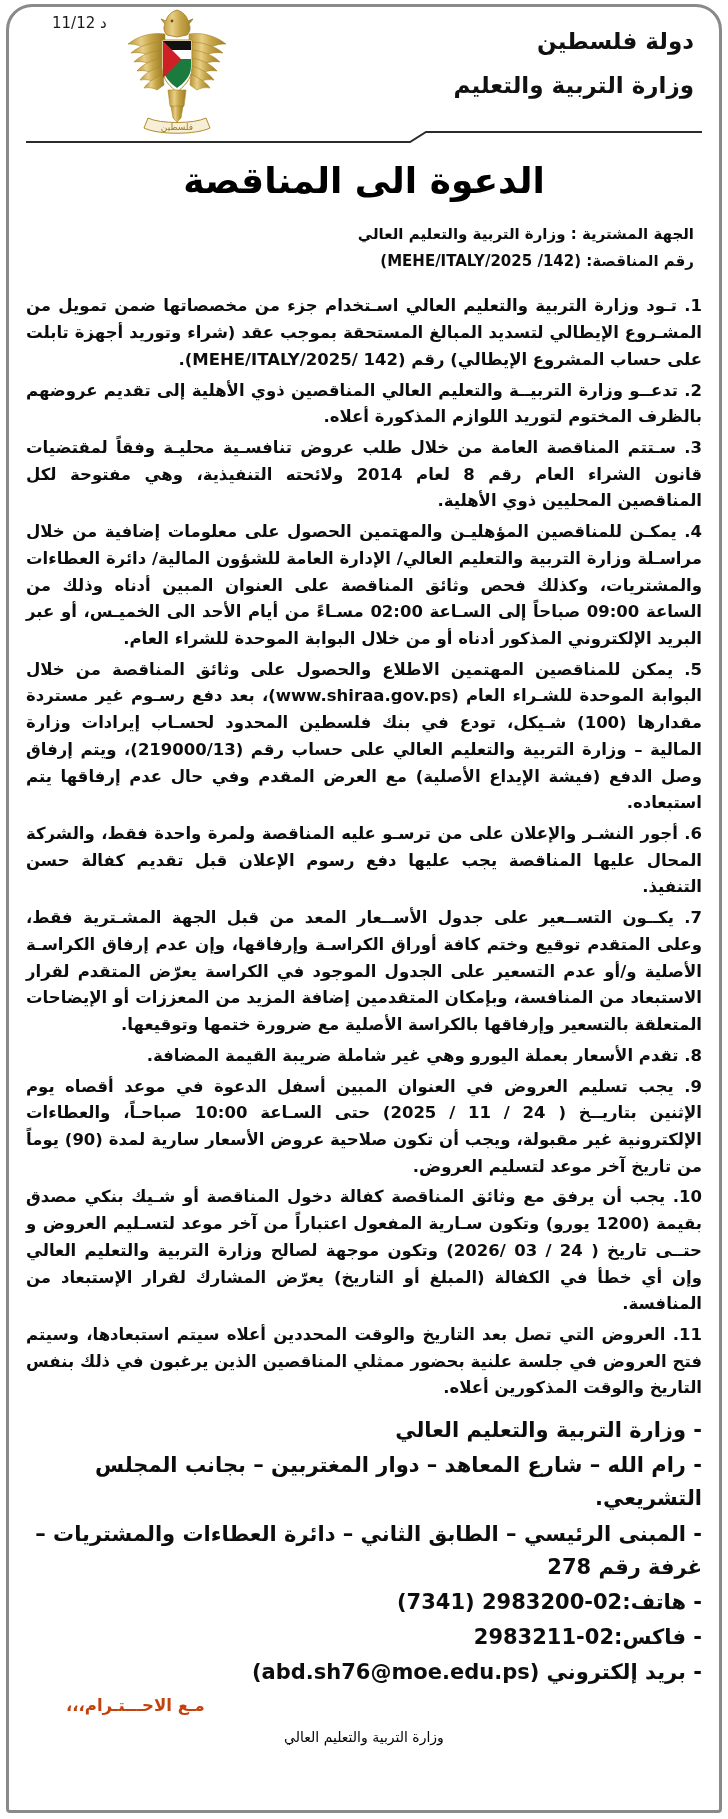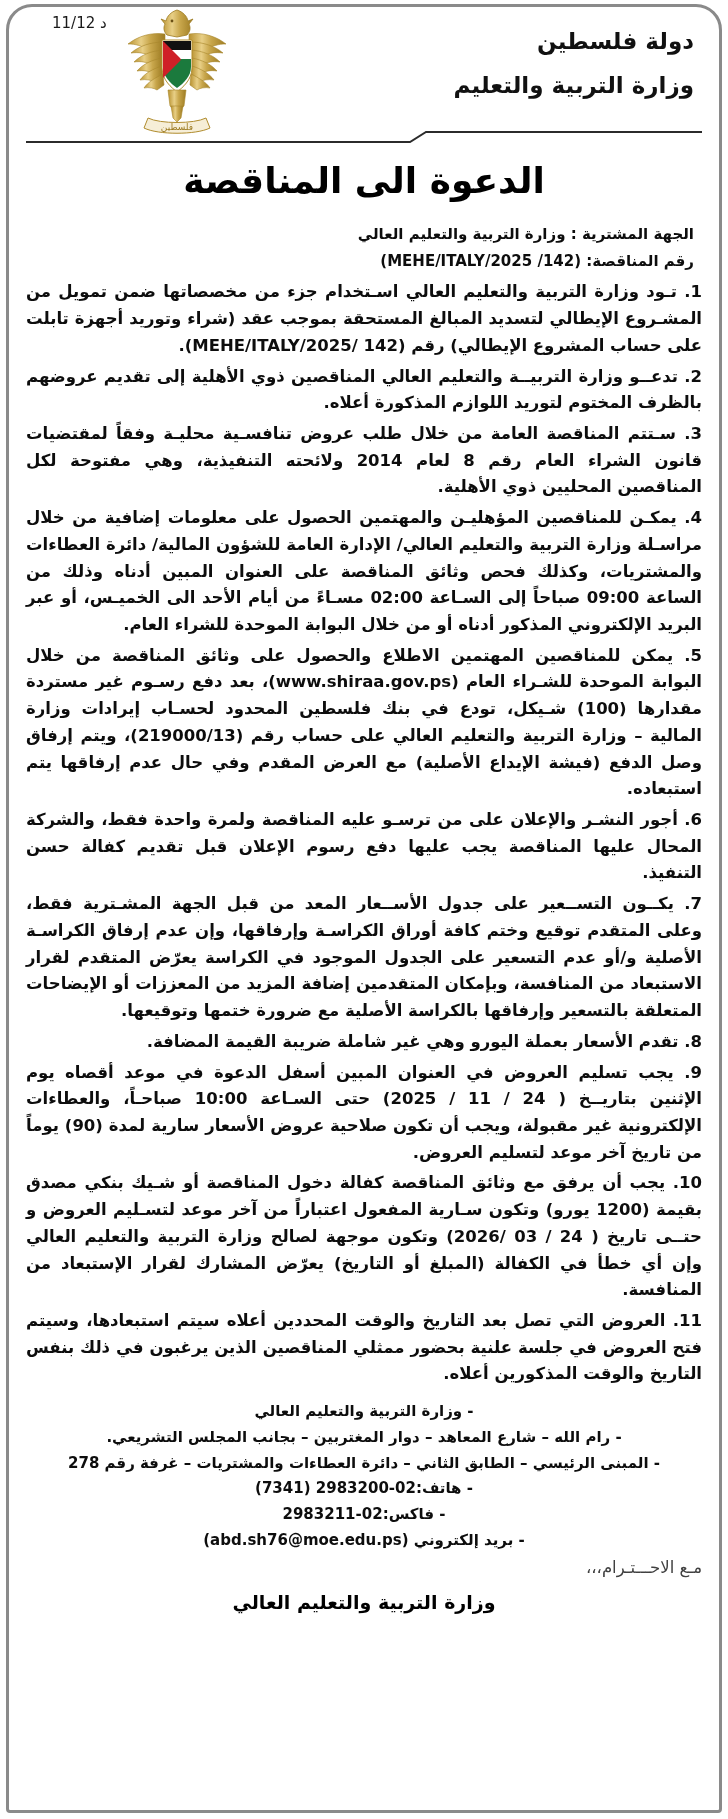--- a/index.html
+++ b/index.html
@@ -95,57 +95,56 @@
   .intro p{
     margin:0 0 3px 0;
     font-size:15px;
     line-height:1.58;
     color:#0d0d0d;
     font-weight:600;
   }
   .ltr{direction:ltr;unicode-bidi:embed;display:inline-block;}
 
   
-  .clauses{margin-top:6px;}
+  .clauses{margin-top:20px;}
   .clause{
     font-size:16.5px;
     line-height:1.62;
     color:#0d0d0d;
     text-align:justify;
     text-align-last:right;
     margin:0 0 4px 0;
     font-weight:600;
   }
   .clause.just{text-align:justify;}
 
   
   .contact{
     margin-top:12px;
     text-align:right;
   }
   .contact p{
     margin:0 0 2px 0;
-    font-size:15px;
+    font-size:21px;
     line-height:1.58;
     color:#0d0d0d;
     font-weight:600;
-    text-align:center;
   }
   .regards{
-    text-align:right;
+    text-align:left;
     font-size:16.5px;
-    font-weight:400;
+    font-weight:700;
     margin-top:6px;
     padding-left:40px;
-    color:#404040;
+    color:#c2410c;
   }
   .signature{
     text-align:center;
-    font-size:19px;
-    font-weight:bold;
+    font-size:14px;
+    font-weight:normal;
     color:#000;
     margin-top:14px;
     letter-spacing:.2px;
   }
 </style>
 </head>
 <body>
 
 <div class="page">
   <div class="frame"></div>

